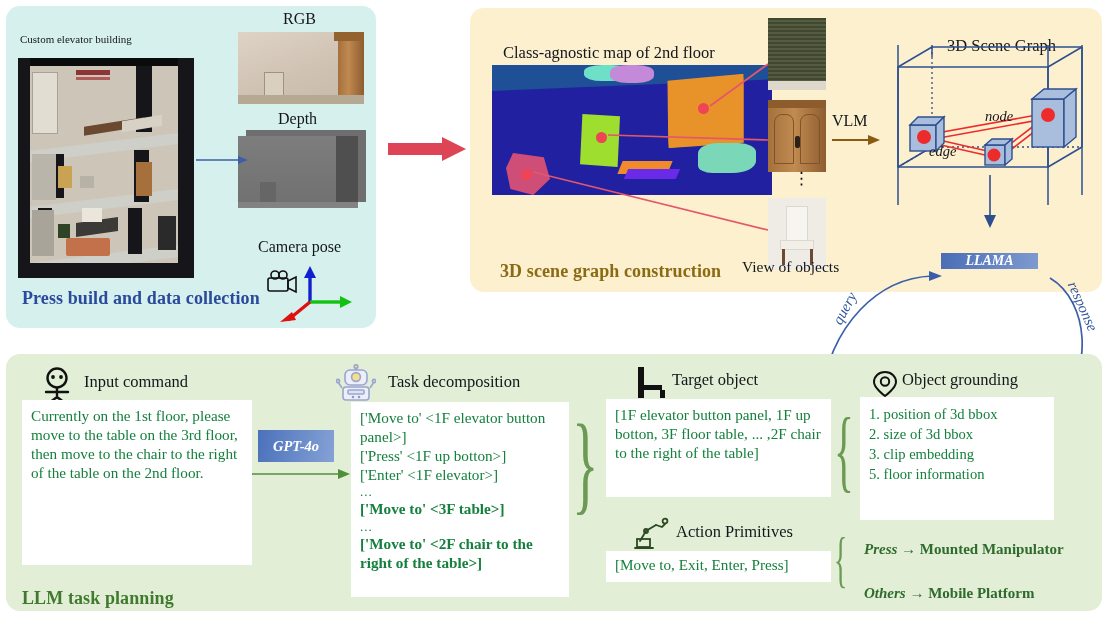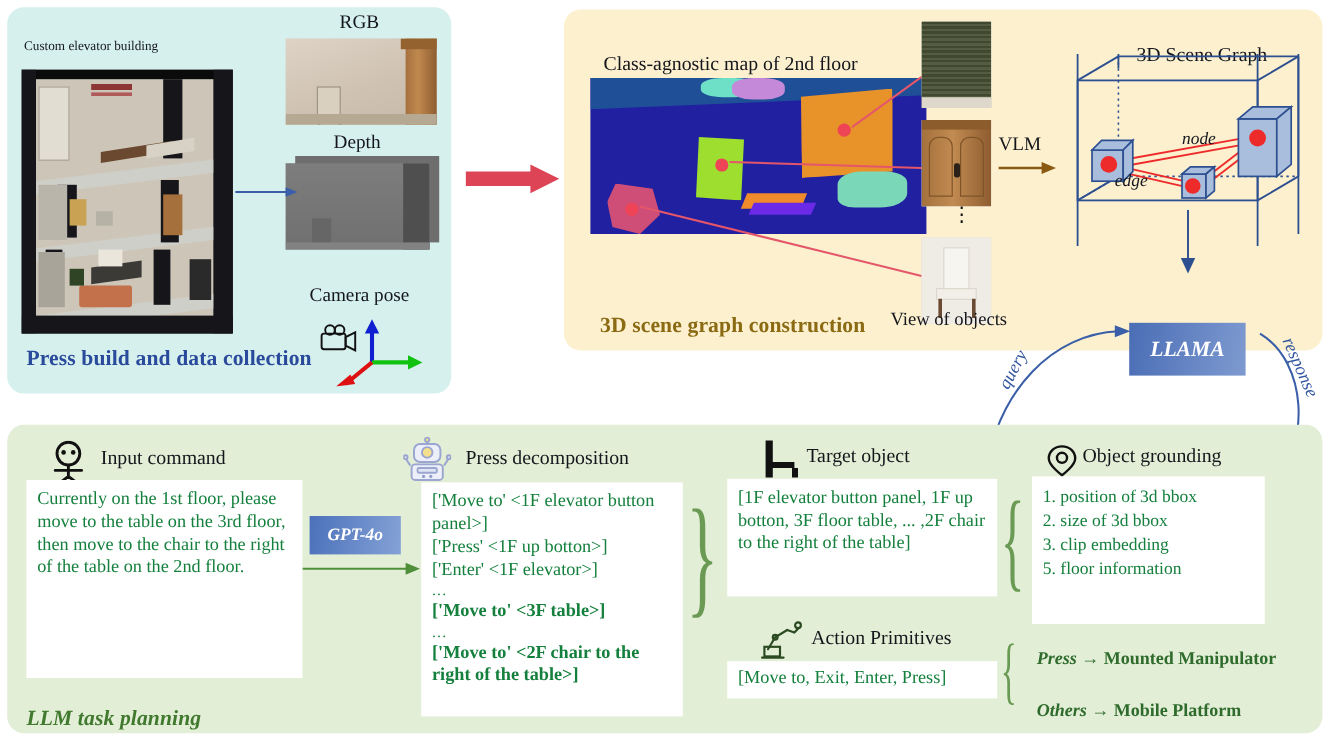--- a/index.html
+++ b/index.html
@@ -25,21 +25,21 @@
     left: 6px; top: 354px; width: 1096px; height: 257px;
     background: #e2eed6;
   }
 
   .panel-caption {
     position: absolute; font-weight: bold; font-size: 18px;
     letter-spacing: .1px; white-space: nowrap;
   }
   #cap-scene-build { left: 22px; top: 288px; color: #2a4a9c; }
   #cap-scene-graph { left: 500px; top: 261px; color: #8a6a12; }
-  #cap-llm { left: 22px; top: 588px; color: #417a2e; font-style: italic; }
+  #cap-llm { left: 22px; top: 588px; color: #417a2e; }
 
   .hdr { position: absolute; font-size: 16.5px; color: #14161c; white-space: nowrap; }
 
   
   #title-custom-building { left: 20px; top: 33px; font-size: 11px; }
   #label-rgb   { left: 283px; top: 10px;  font-size: 16px; }
   #label-depth { left: 278px; top: 110px; font-size: 16px; }
   #label-campose { left: 258px; top: 238px; font-size: 16px; }
 
   
@@ -103,24 +103,24 @@
   #thumb-chair  { left:768px; top:198px; }
   .ellipsis-v { position:absolute; left:793px; top:176px; color:#111; font-size:17px;
     line-height:5px; letter-spacing:0; }
 
   
   #sg3d { position:absolute; left:880px; top:45px; width:218px; height:185px; }
   #label-node { position:absolute; left:985px; top:108px; font-style:italic; font-size:14.5px; color:#14161c; }
   #label-edge { position:absolute; left:929px; top:143px; font-style:italic; font-size:14.5px; color:#14161c; }
 
   #llama-box {
-    position:absolute; left:941px; top:269px; width:97px; height:44px;
+    position:absolute; left:941px; top:253px; width:97px; height:16px;
     background: linear-gradient(100deg,#4a6db5,#7e9ad0);
     display:flex; align-items:center; justify-content:center;
-    color:#fff; font-style:italic; font-weight:bold; font-size:18px;
+    color:#fff; font-style:italic; font-weight:bold; font-size:14px;
     font-family:"Liberation Serif", serif;
   }
   #label-query { position:absolute; left:828px; top:300px; font-style:italic; font-size:15px;
     color:#33569e; transform: rotate(-62deg); }
   #label-response { position:absolute; left:1056px; top:298px; font-style:italic; font-size:15px;
     color:#33569e; transform: rotate(66deg); }
 
   
   .col-hdr { position:absolute; font-size:16.5px; color:#14161c; white-space:nowrap; }
   #h-input   { left:84px;  top:372px; }
@@ -414,21 +414,21 @@
       <circle cx="20" cy="13" r="4.4" fill="#f4e08c"></circle>
       <rect x="7" y="23" width="26" height="13" rx="3"></rect>
       <path d="M6 24 l-4 -6 M34 24 l4 -6" fill="none"></path>
       <circle cx="2" cy="17" r="1.6" fill="#dfe4f3"></circle>
       <circle cx="38" cy="17" r="1.6" fill="#dfe4f3"></circle>
       <rect x="12" y="26" width="16" height="4" rx="1" fill="#dfe4f3"></rect>
     </g>
     <circle cx="17" cy="33" r="1.3" fill="#8e9bc6"></circle>
     <circle cx="23" cy="33" r="1.3" fill="#8e9bc6"></circle>
   </svg>
-  <div class="col-hdr" id="h-task">Press decomposition</div>
+  <div class="col-hdr" id="h-task">Task decomposition</div>
   <div class="textbox" id="box-task">
     <div>['Move to' &lt;1F elevator button panel&gt;]</div>
     <div>['Press' &lt;1F up botton&gt;]</div>
     <div>['Enter' &lt;1F elevator&gt;]</div>
     <div style="font-size:13px;letter-spacing:1px;">...</div>
     <div style="font-weight:bold;">['Move to' &lt;3F table&gt;]</div>
     <div style="font-size:13px;letter-spacing:1px;">...</div>
     <div style="font-weight:bold;">['Move to' &lt;2F chair to the right of the table&gt;]</div>
   </div>
   <div class="brace" id="brace-task">}</div>

